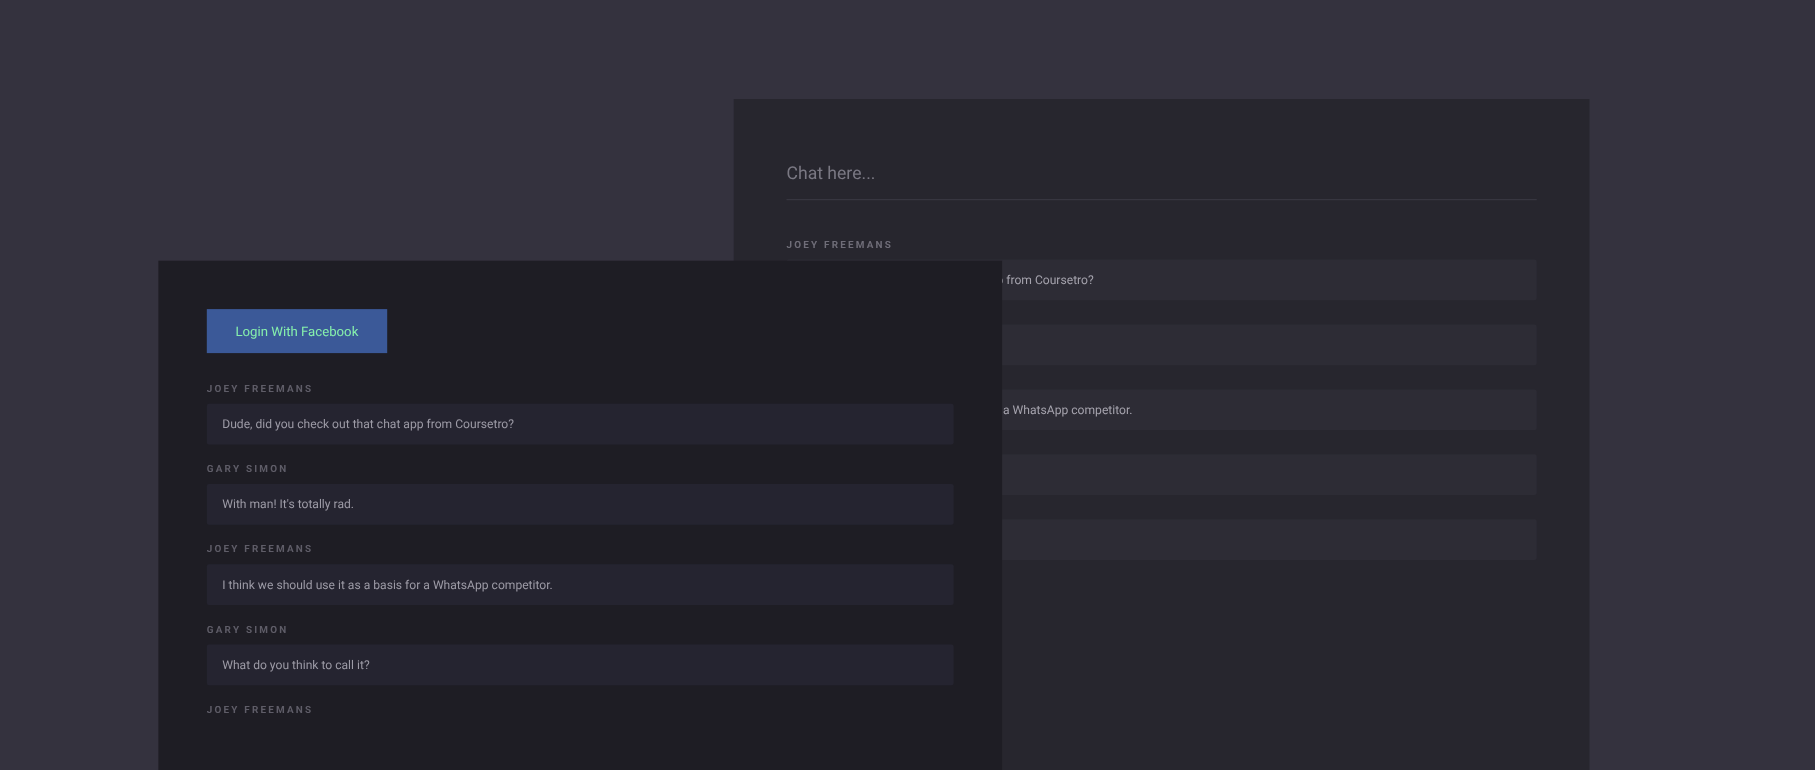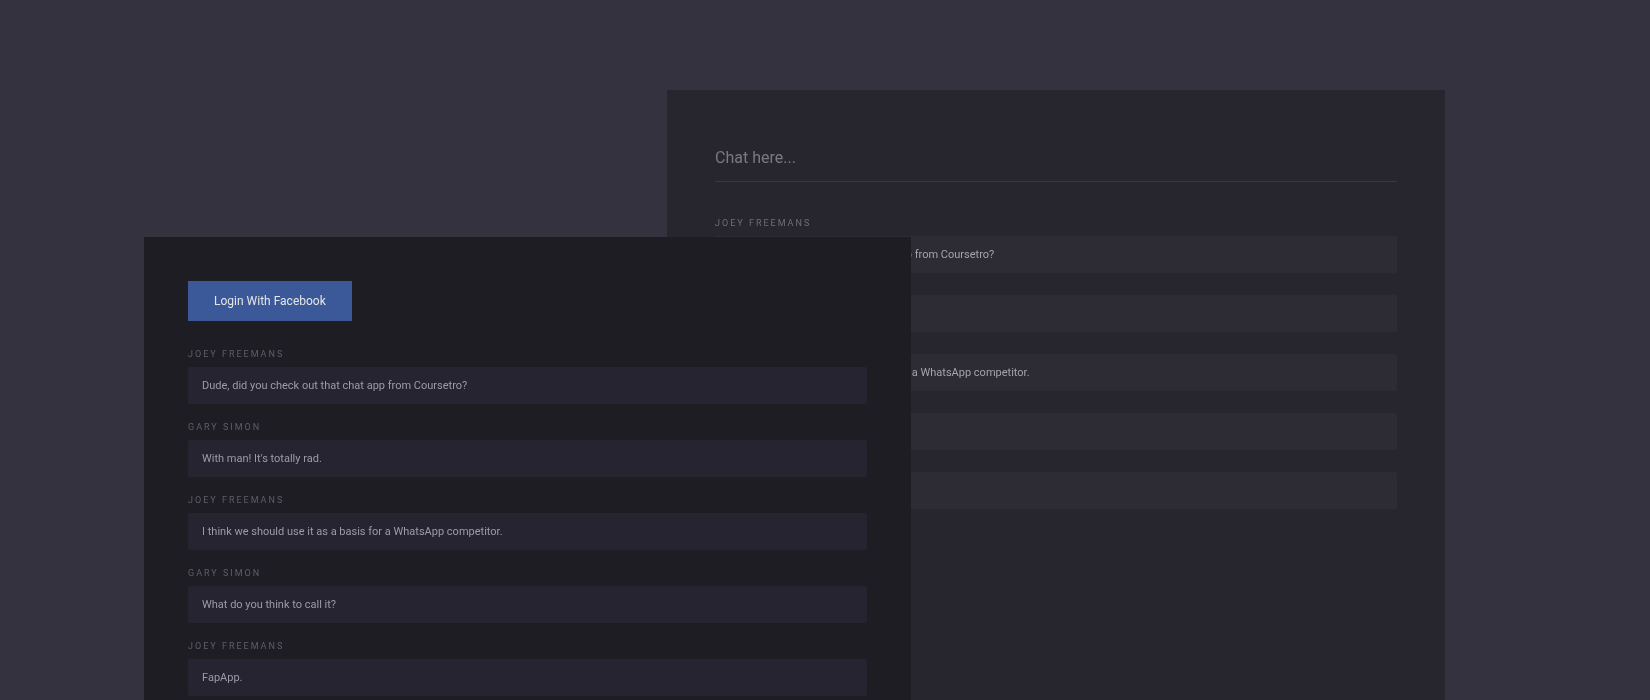--- a/index.html
+++ b/index.html
@@ -40,41 +40,42 @@
     }
     .back-messages {
       margin-top: 36px;
     }
     .msg-author {
       font-size: 9px;
       letter-spacing: 2px;
       color: #6f6d78;
       text-transform: uppercase;
       margin-bottom: 8px;
+      font-weight: bold;
     }
     .msg-bubble {
       background: #2d2c35;
       color: #a5a3ad;
       font-size: 11px;
       padding: 12px 14px;
       border-radius: 2px;
       margin-bottom: 22px;
     }
     .front-panel {
       position: absolute;
       left: 144px;
       top: 237px;
       width: 767px;
       height: 463px;
       background: #1e1d24;
       padding: 44px 44px 0 44px;
     }
     .login-btn {
       background: #3b5998;
-      color: #e5e5e5;
+      color: #86efac;
       border: none;
       font-size: 12px;
       padding: 13px 26px;
       cursor: pointer;
       font-family: inherit;
       margin-bottom: 28px;
     }
     .front-panel .msg-author {
       color: #5f5d68;
     }
@@ -109,15 +110,14 @@
     <div class="msg-author">GARY SIMON</div>
     <div class="msg-bubble">With man! It's totally rad.</div>
 
     <div class="msg-author">JOEY FREEMANS</div>
     <div class="msg-bubble">I think we should use it as a basis for a WhatsApp competitor.</div>
 
     <div class="msg-author">GARY SIMON</div>
     <div class="msg-bubble">What do you think to call it?</div>
 
     <div class="msg-author">JOEY FREEMANS</div>
-    <div class="msg-bubble">FapApp.</div>
   </div>
 </div>
 
 </body></html>

